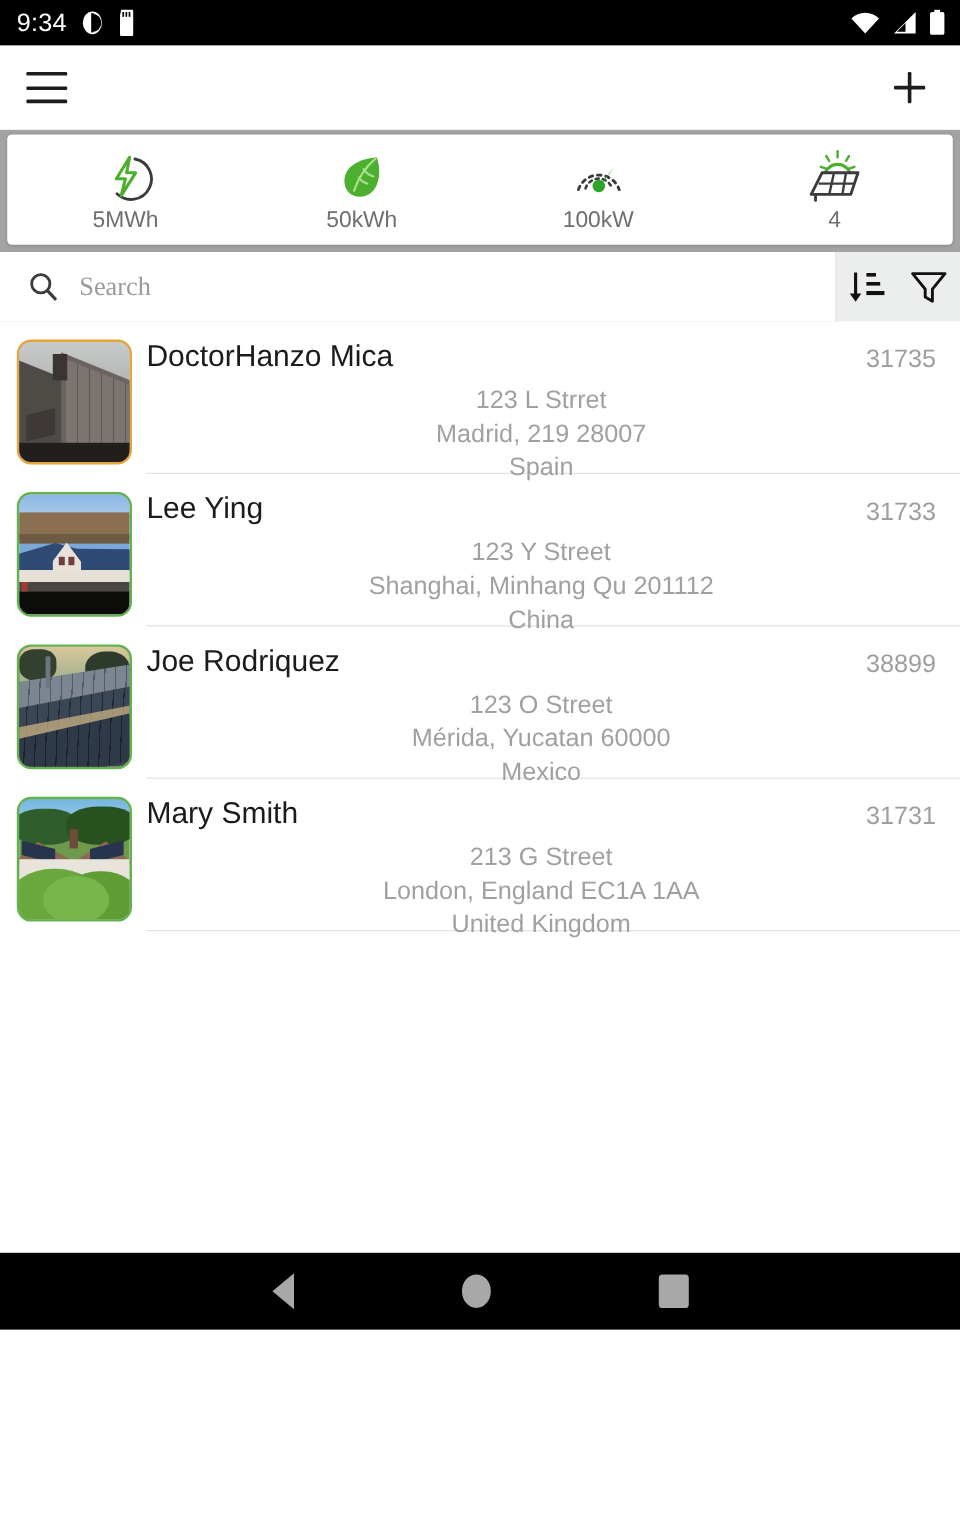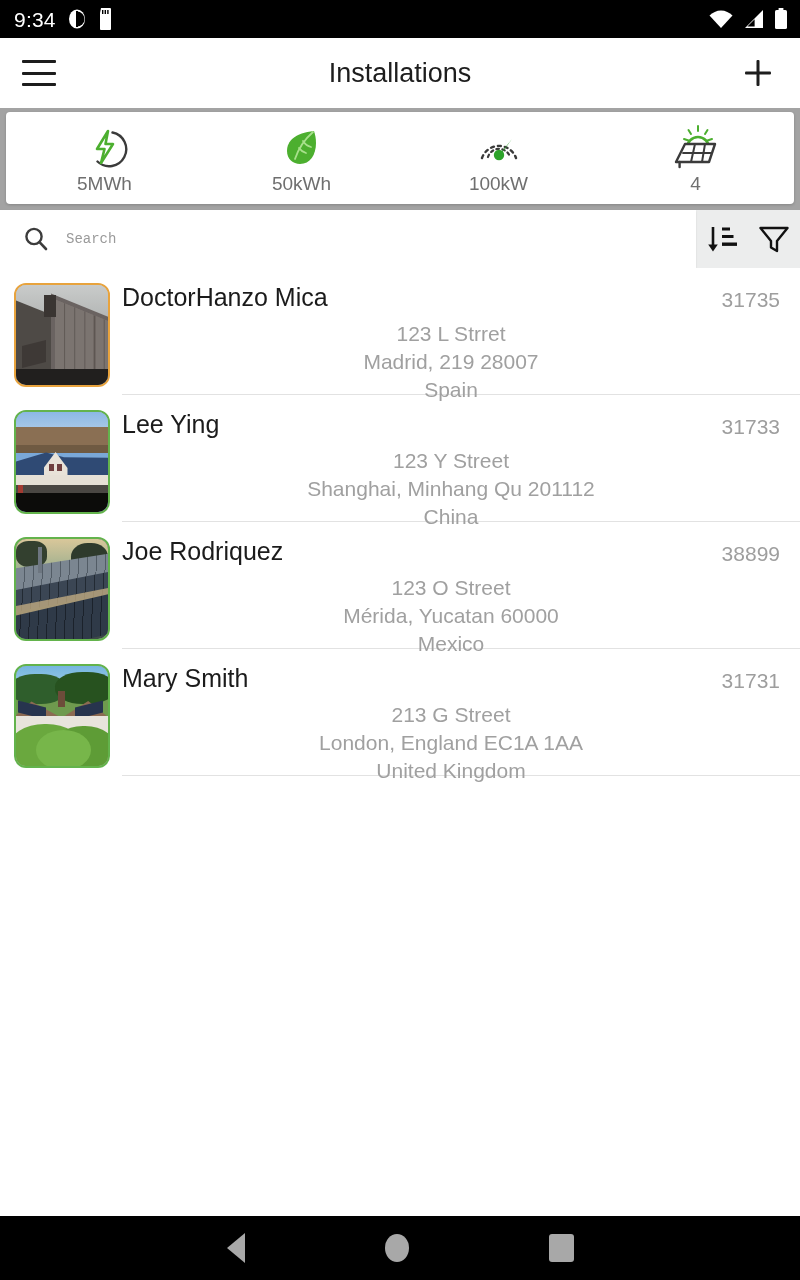--- a/index.html
+++ b/index.html
@@ -2,21 +2,21 @@
 <html><head>
 <meta charset="utf-8">
 <style>
   * { margin:0; padding:0; box-sizing:border-box; }
   html, body {
     width:800px; height:1280px;
     font-family:"Liberation Sans", sans-serif;
     background:#ffffff;
     overflow:hidden;
   }
-  .phone { width:800px; height:1280px; position:relative; display:flex; flex-direction:column; background:#ffffff; }
+  .phone { width:800px; height:1108px; position:relative; display:flex; flex-direction:column; background:#ffffff; }
 
   
   .statusbar {
     height:38px; background:#000; color:#fff;
     display:flex; align-items:center; justify-content:space-between;
     padding:0 12px 0 14px; flex:0 0 38px;
   }
   .sb-left { display:flex; align-items:center; gap:11px; }
   .sb-time { font-size:21px; letter-spacing:.2px; line-height:1; }
   .sb-right { display:flex; align-items:center; gap:9px; }
@@ -56,22 +56,22 @@
     flex:0 0 58px; display:flex; align-items:stretch;
     background:#eceded;
   }
   .search-box {
     flex:1; background:#fff; display:flex; align-items:center;
     gap:16px; padding:0 22px;
     box-shadow:0 1px 2px rgba(0,0,0,.10);
   }
   .search-input {
     border:0; outline:0; background:transparent; flex:1;
-    font-family:Liberation Mono, monospace;
-    font-size:14px; color:#7f1d1d;
+    font-family:Liberation Serif, serif;
+    font-size:22px; color:#7f1d1d;
   }
   .search-input::placeholder { color:#9a9a9a; }
   .icon-btn {
     width:52px; display:flex; align-items:center; justify-content:center;
     cursor:pointer;
   }
 
   
   .list { flex:1 1 auto; background:#fff; overflow:hidden; }
   .row { display:flex; align-items:flex-start; padding:10px 0 0 0; position:relative; height:127px; }
@@ -140,21 +140,20 @@
       </svg>
     </div>
   </div>
 
   <div class="appbar">
     <div class="hamburger">
       <i></i>
         <i></i>
         <i></i>
     </div>
-    <div class="appbar-title">Installations</div>
     <div class="plus-btn"></div>
   </div>
 
   <div class="stats-wrap">
     <div class="stats-card">
 
       <div class="stat">
         <div class="stat-icon">
           <svg width="46" height="46" viewBox="0 0 46 46">
             <path d="M30.5 8.5 A17 17 0 1 1 15.5 37.5" fill="none" stroke="#3b3b3b" stroke-width="2.4" stroke-linecap="round"></path>

